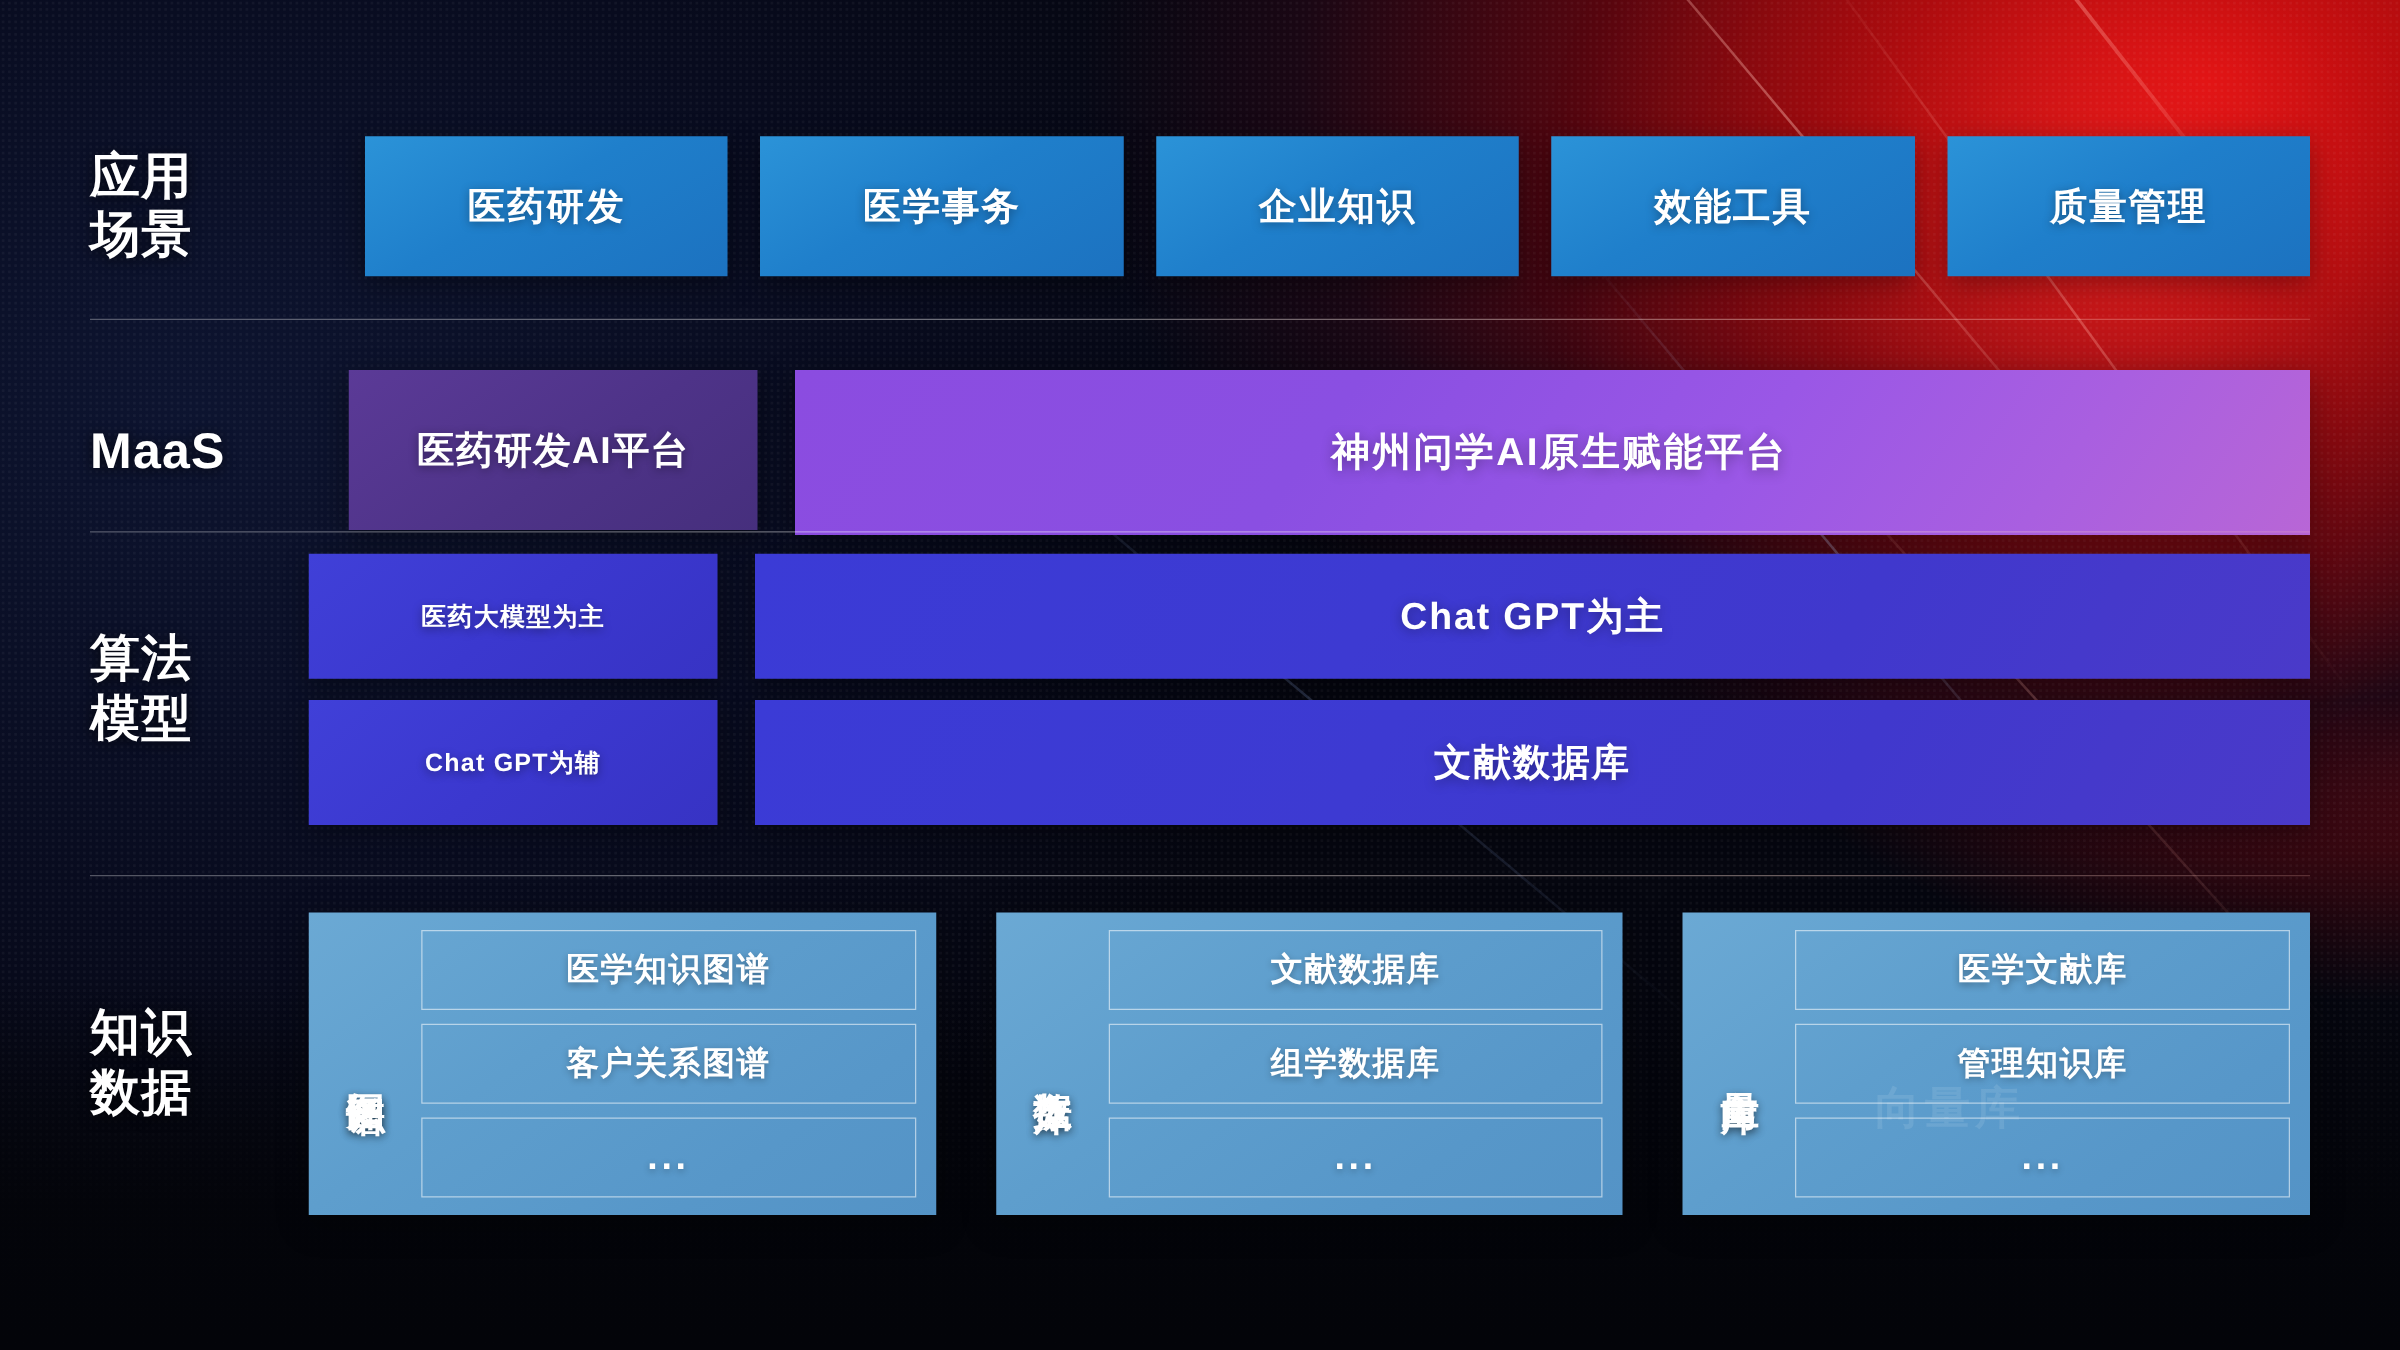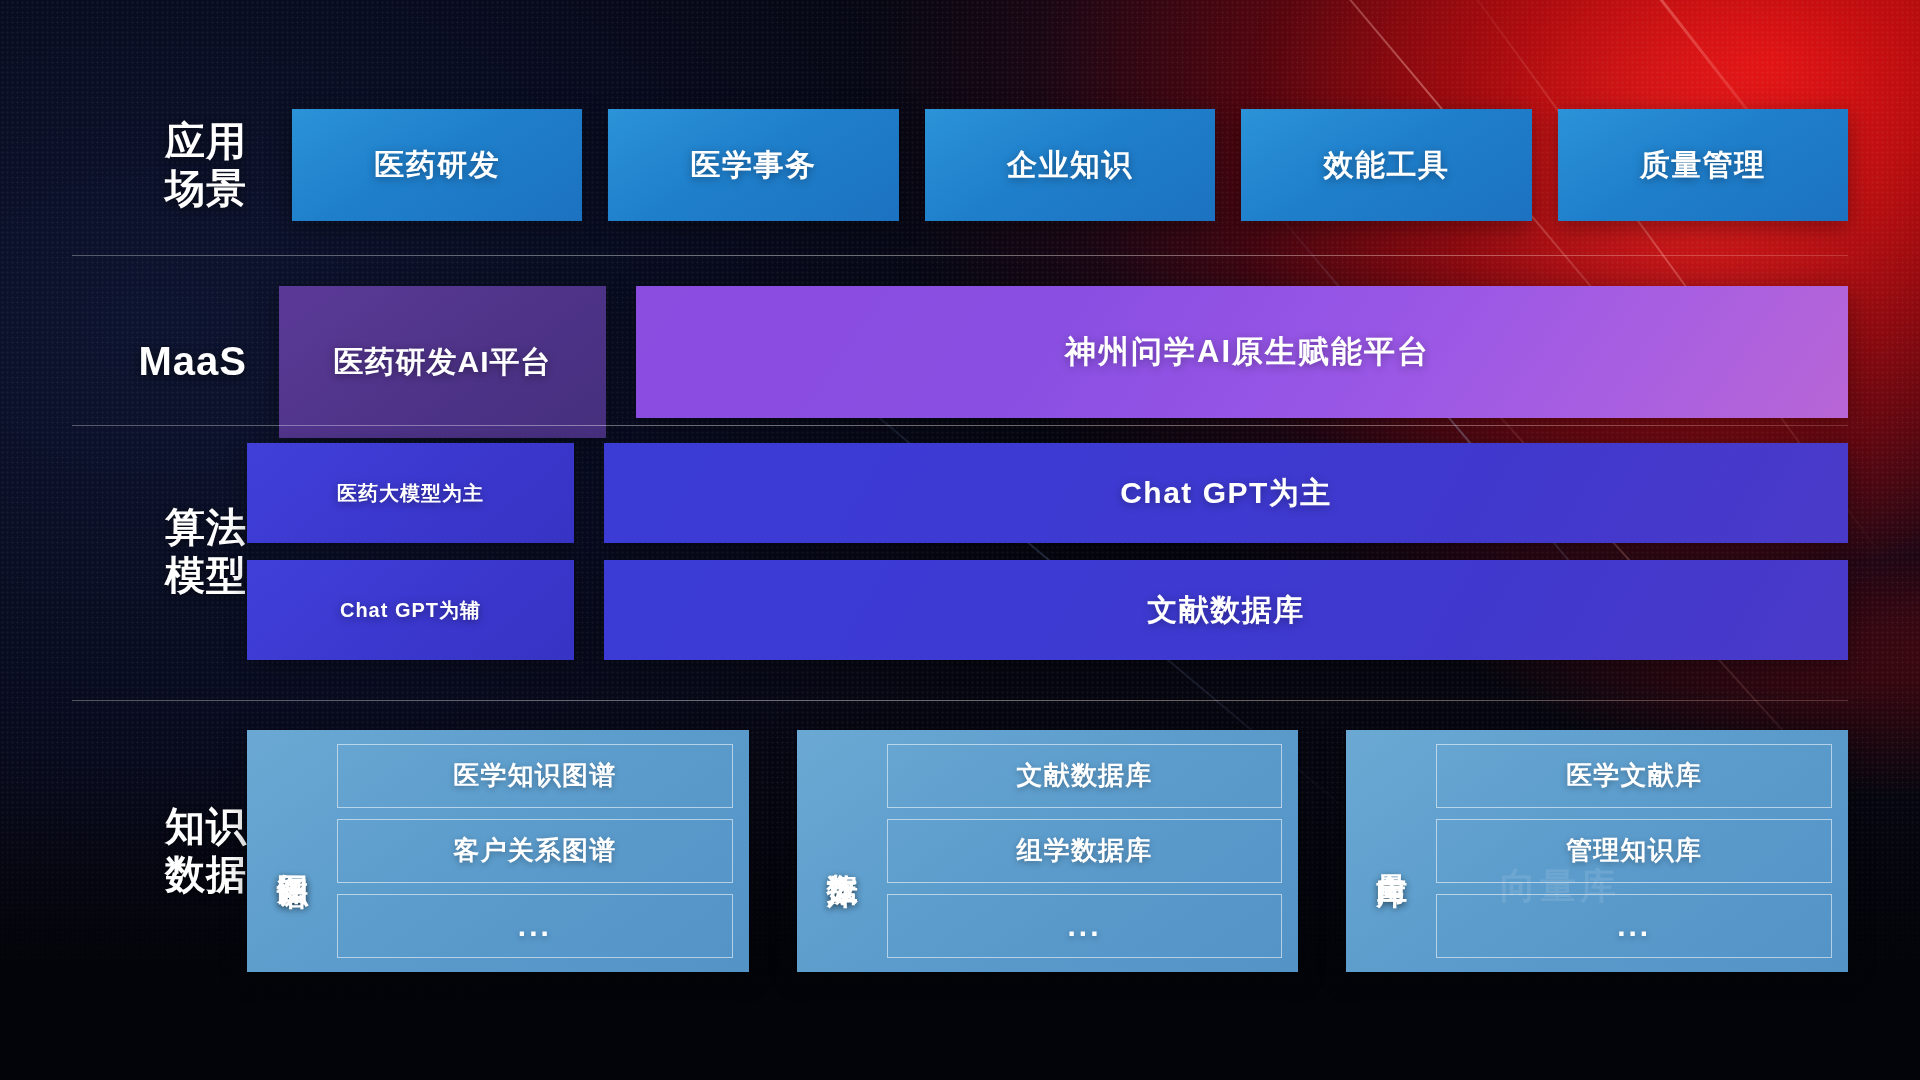--- a/index.html
+++ b/index.html
@@ -54,21 +54,21 @@
     filter:blur(18px);
   }
 
   
   #page { position:relative; z-index:2; width:1920px; height:1080px; padding:0 72px; }
 
   .tier { position:absolute; left:72px; right:72px; display:flex; align-items:center; }
   .tier-label {
     width:175px; flex:0 0 175px;
     color:#ffffff; font-weight:700; font-size:40px; line-height:1.18;
-    text-align:right; letter-spacing:1px;
+    text-align:left; letter-spacing:1px;
     text-shadow:0 2px 10px rgba(0,0,0,.65);
     white-space:pre-line;
   }
   .tier-body { flex:1; display:flex; flex-direction:column; gap:17px; }
 
   .divider {
     position:absolute; left:72px; right:72px; height:1px;
     background:linear-gradient(90deg, rgba(255,255,255,.30) 0%, rgba(255,255,255,.42) 40%, rgba(255,220,210,.40) 78%, rgba(255,190,180,.22) 100%);
   }
 
@@ -81,21 +81,21 @@
     display:flex; align-items:center; justify-content:center;
     color:#fff; font-size:30px; font-weight:700; letter-spacing:1.5px;
     text-shadow:0 2px 8px rgba(0,0,0,.35);
     box-shadow:0 6px 22px rgba(0,0,0,.35);
   }
 
   
   #tier-maas { top:292px; height:140px;gap:32px; }
   .maas-row { display:flex; gap:30px; width:100%; align-items:stretch; }
   .maas-left {
-    flex:0 0 327px; height:152px;
+    flex:0 0 327px; height:128px;
     background:linear-gradient(145deg,#5b3a97 0%,#4e3388 55%,#462f7d 100%);
     display:flex; align-items:center; justify-content:center;
     color:#fff; font-size:30px; font-weight:700; letter-spacing:1px;
     text-shadow:0 2px 8px rgba(0,0,0,.4);
     box-shadow:0 6px 22px rgba(0,0,0,.35);
   }
   .maas-right {
     flex:1; height:132px;
     background:linear-gradient(125deg,#8b4ce0 0%,#8a4fe2 35%,#9a57e6 62%,#a95fe0 82%,#b866d6 100%);
     display:flex; align-items:center; justify-content:center;

